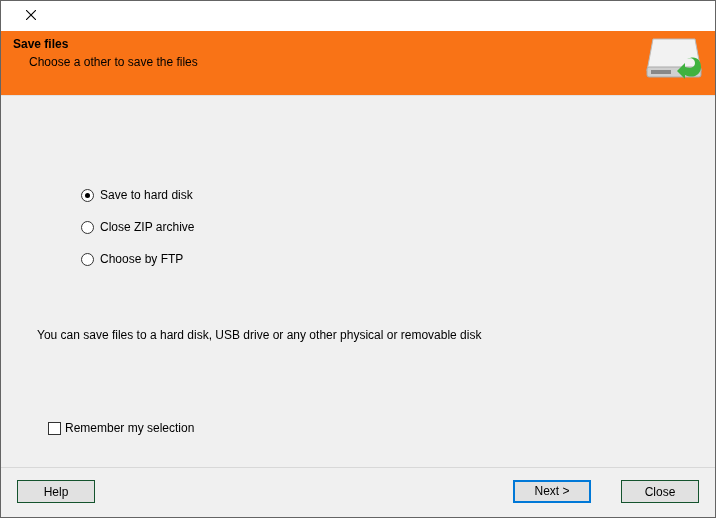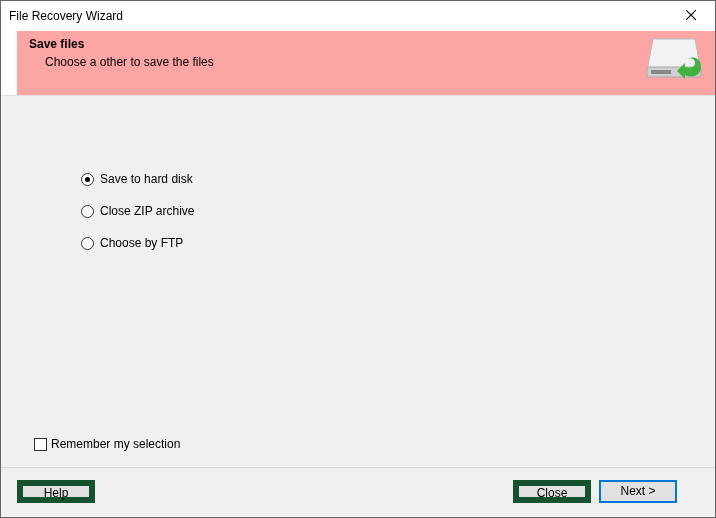--- a/index.html
+++ b/index.html
@@ -2,48 +2,47 @@
 <html><head>
   <meta charset="utf-8">
   <style>
     * { box-sizing: border-box; margin: 0; padding: 0; }
     html, body { width: 716px; height: 518px; font-family: "Segoe UI", Tahoma, sans-serif; font-size: 12px; color: #000; background: #fff; overflow: hidden; }
     .window { border: 1px solid #646464; width: 716px; height: 518px; display: flex; flex-direction: column; background: #fff; }
     .titlebar { height: 30px; display: flex; align-items: center; padding: 0 2px 0 8px; background: #fff; }
     .titlebar-title { flex: 1; font-size: 12px; }
     .titlebar-close { width: 44px; height: 28px; display: flex; align-items: center; justify-content: center; cursor: pointer; }
     .titlebar-close svg { width: 10px; height: 10px; }
-    .header { padding: 6px 12px 14px 12px; background: #fca5a5; display: flex; margin-left: 16px; }
+    .header { padding: 6px 12px 14px 12px; background: #f97316; display: flex; }
     .header-text { flex: 1; }
     .header-title { font-weight: bold; font-size: 12px; margin-bottom: 4px; }
     .header-subtitle { font-size: 12px; padding-left: 16px; }
     .header-illus { width: 58px; height: 44px; position: relative; }
-    .content { flex: 1; background: #f0f0f0; padding: 0 26px; display: flex; flex-direction: column; border-top: 1px solid #e1e1e1; }
+    .content { flex: 1; background: #f0f0f0; padding: 16px 26px; display: flex; flex-direction: column; border-top: 1px solid #e1e1e1; }
     .options { margin-top: 76px; margin-left: 54px; }
     .radio-row { display: flex; align-items: center; margin-bottom: 18px; cursor: pointer; }
     .radio { width: 13px; height: 13px; border: 1px solid #333; border-radius: 50%; margin-right: 6px; position: relative; display: inline-block; background: #fff; }
     .radio.selected::after { content: ""; position: absolute; width: 5px; height: 5px; background: #000; border-radius: 50%; top: 3px; left: 3px; }
     .radio-label { font-size: 12px; }
     .description { margin-top: 44px; margin-left: 10px; font-size: 12px; }
-    .remember-row { margin-top: auto; margin-bottom: 16px; margin-left: 7px; display: flex; align-items: center; cursor: pointer; }
+    .remember-row { margin-top: auto; margin-bottom: 16px; margin-left: 21px; display: flex; align-items: center; cursor: pointer; }
     .checkbox { width: 13px; height: 13px; border: 1px solid #333; background: #fff; margin-right: 4px; }
     .footer { background: #f0f0f0; padding: 12px 16px 14px 16px; display: flex; align-items: center; border-top: 1px solid #d8d8d8; }
-    .btn { min-width: 78px; height: 23px; border: 6px solid #14532d; background: #e1e1e1; font-size: 12px; font-family: inherit; cursor: pointer; padding: 0 10px; }
+    .btn { min-width: 78px; height: 23px; border: 1px solid #14532d; background: #e1e1e1; font-size: 12px; font-family: inherit; cursor: pointer; padding: 0 10px; }
     .btn.default { border: 2px solid #0078d7; background: #e1e1e1; padding: 0 9px; height: 23px; line-height: 19px; }
     .footer-spacer { flex: 1; }
     .footer .btn + .btn { margin-left: 8px; }
     .btn-next { margin-right: 22px; }
   </style>
 </head>
 <body>
 
 <div class="window">
 
   <div class="titlebar">
-    <span class="titlebar-title">File Recovery Wizard</span>
     <div class="titlebar-close">
       <span>
         <svg viewBox="0 0 10 10">
             <path d="M0 0 L10 10 M10 0 L0 10" stroke="#000" stroke-width="1.1" fill="none"></path>
           </svg>
       </span>
     </div>
   </div>
 
   <div class="header">
@@ -71,28 +70,29 @@
       <div class="radio-row">
         <span class="radio"></span>
         <span class="radio-label">Close ZIP archive</span>
       </div>
       <div class="radio-row">
         <span class="radio"></span>
         <span class="radio-label">Choose by FTP</span>
       </div>
     </div>
 
+    <div class="description">You can save files to a hard disk, USB drive or any other physical or removable disk</div>
 
     <div class="remember-row">
       <span class="checkbox"></span>
       <span>Remember my selection</span>
     </div>
 
   </div>
 
   <div class="footer">
     <button class="btn">Help</button>
     <div class="footer-spacer"></div>
+    <button class="btn default btn-next">Next &gt;</button>
     <button class="btn">Close</button>
-    <button class="btn default btn-next">Next &gt;</button>
   </div>
 
 </div>
 
 </body></html>

